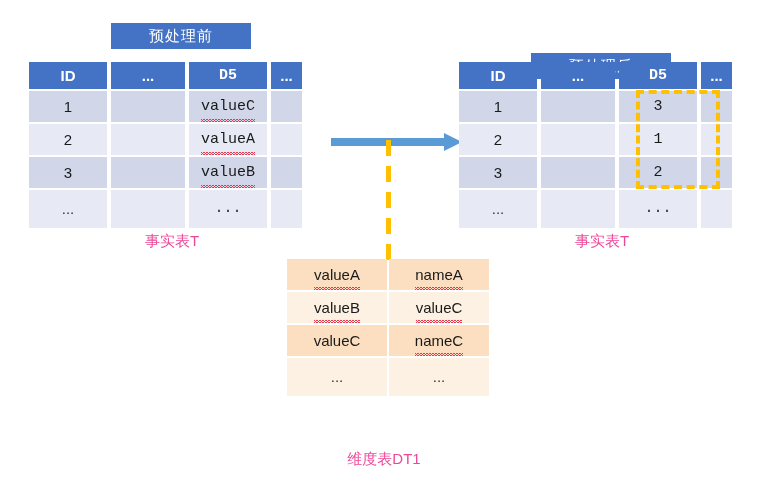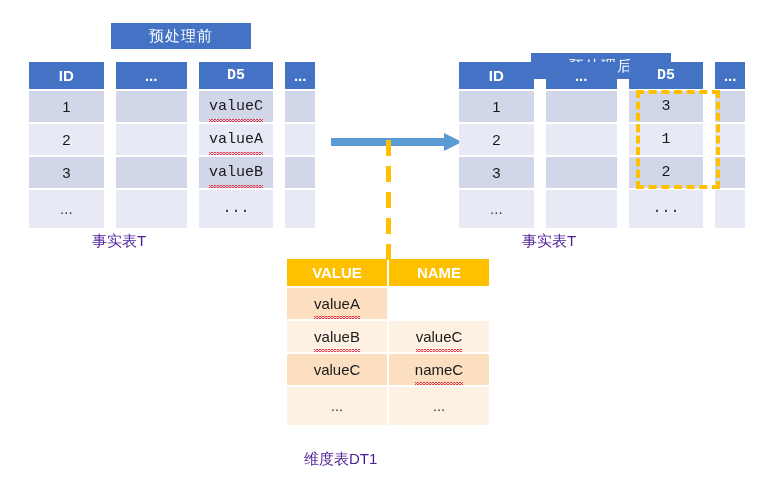--- a/index.html
+++ b/index.html
@@ -38,21 +38,21 @@
     width: 286px;
     display: flex;
     flex-direction: column;
     gap: 2px;
   }
   #fact-left  { left: 29px; top: 62px; }
   #fact-right { left: 459px; top: 62px; }
 
   .frow {
     display: flex;
-    gap: 12px;
+    gap: 4px;
   }
   .fcell {
     box-sizing: border-box;
     text-align: center;
     font-size: 15px;
     overflow: hidden;
     white-space: nowrap;
   }
   .c0 { width: 78px; }
   .c1 { width: 74px; }
@@ -98,22 +98,23 @@
     height: 99px;
     border: 4px dashed #FFC000;
     box-sizing: border-box;
     pointer-events: none;
   }
 
   
   .caption {
     position: absolute;
     font-size: 15px;
-    white-space: nowrap;
-    color: #4c1d95;
+    text-align: center;
+    white-space: nowrap;
+    color: #ec4899;
   }
   #cap-left   { left: 92px;  top: 232px; width: 160px; }
   #cap-right  { left: 522px; top: 232px; width: 160px; }
   #cap-bottom { left: 304px; top: 450px; width: 160px; }
 
   
   #arrow-shaft {
     position: absolute;
     left: 331px;
     top: 138px;
@@ -251,26 +252,23 @@
     <div class="fcell c0">...</div>
     <div class="fcell c1"></div>
     <div class="fcell c2">...</div>
     <div class="fcell c3"></div>
   </div>
 </div>
 <div id="highlight-box"></div>
 <div id="cap-right" class="caption">事实表T</div>
 
 <div id="dim-table">
-  <div class="drow head">
-    <div class="dcell">VALUE</div>
-    <div class="dcell">NAME</div>
-  </div>
   <div class="drow dark">
     <div class="dcell"><span class="sq">valueA</span></div>
+    <div class="dcell"><span class="sq">nameA</span></div>
   </div>
   <div class="drow light">
     <div class="dcell"><span class="sq">valueB</span></div>
     <div class="dcell"><span class="sq">valueC</span></div>
   </div>
   <div class="drow dark">
     <div class="dcell"><span>valueC</span></div>
     <div class="dcell"><span class="sq">nameC</span></div>
   </div>
   <div class="drow tail">

